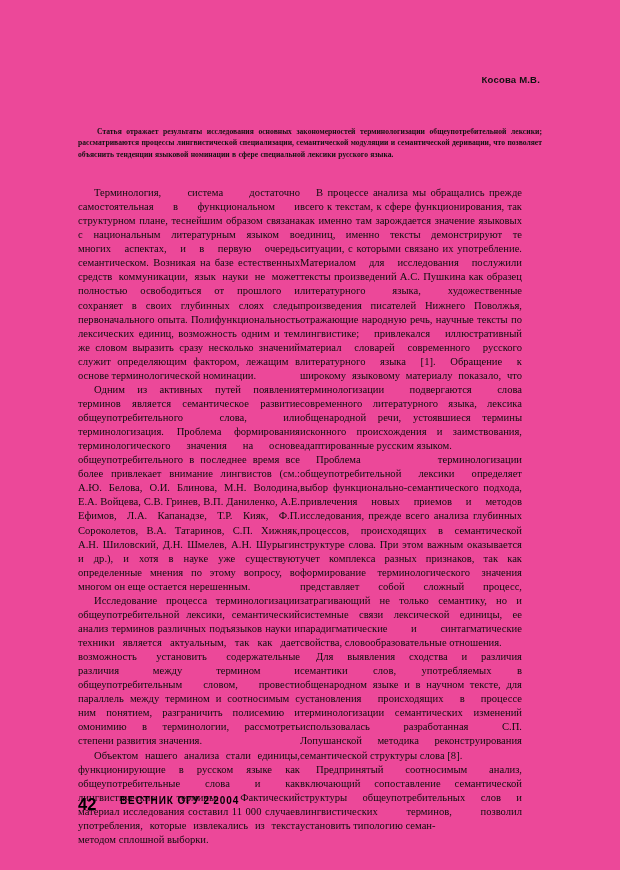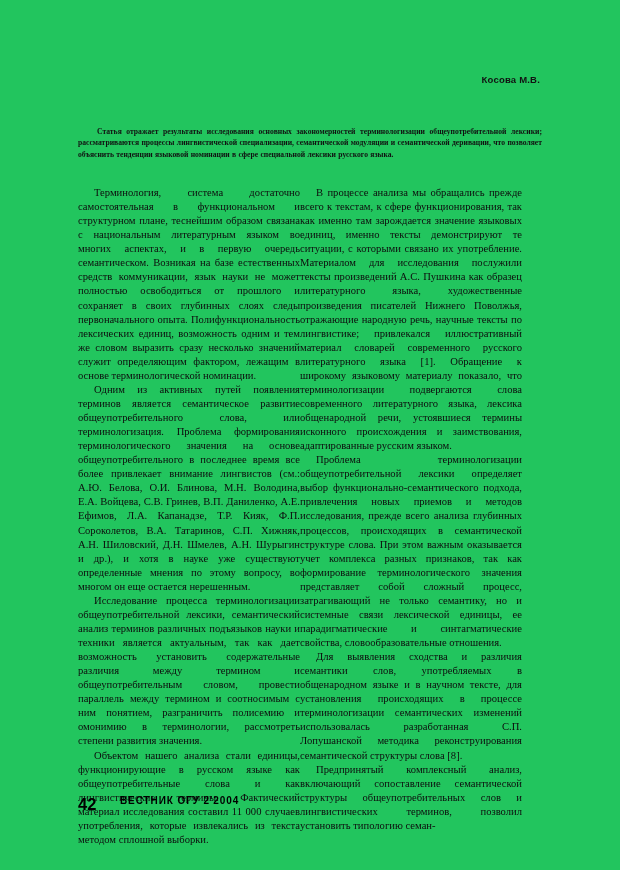--- a/index.html
+++ b/index.html
@@ -13,21 +13,21 @@
     position: relative;
     font-family: "Liberation Serif", "DejaVu Serif", serif;
     color: #0a0a0a;
     overflow: hidden;
   }
   .page {
     position: absolute;
     left: 0; top: 0;
     width: 620px;
     height: 870px;
-    background: #22c55e;
+    background: #ec4899;
   }
 
   
   .author-line {
     position: absolute;
     left: 78px;
     top: 74px;
     width: 462px;
     text-align: right;
     font-family: "Liberation Sans", "DejaVu Sans", sans-serif;
@@ -131,21 +131,21 @@
       <p>Терминология, система достаточно самостоятельная в функциональном и структурном плане, теснейшим образом связана с национальным литературным языком во многих аспектах, и в первую очередь семантическом. Возникая на базе естественных средств коммуникации, язык науки не может полностью освободиться от прошлого и сохраняет в своих глубинных слоях следы первоначального опыта. Полифункциональность лексических единиц, возможность одним и тем же словом выразить сразу несколько значений служит определяющим фактором, лежащим в основе терминологической номинации.</p>
       <p>Одним из активных путей появления терминов является семантическое развитие общеупотребительного слова, или терминологизация. Проблема формирования терминологического значения на основе общеупотребительного в последнее время все более привлекает внимание лингвистов (см.: А.Ю. Белова, О.И. Блинова, М.Н. Володина, Е.А. Войцева, С.В. Гринев, В.П. Даниленко, А.Е. Ефимов, Л.А. Капанадзе, Т.Р. Кияк, Ф.П. Сороколетов, В.А. Татаринов, С.П. Хижняк, А.Н. Шиловский, Д.Н. Шмелев, А.Н. Шурыгин и др.), и хотя в науке уже существуют определенные мнения по этому вопросу, во многом он еще остается нерешенным.</p>
       <p>Исследование процесса терминологизации общеупотребительной лексики, семантический анализ терминов различных подъязыков науки и техники является актуальным, так как дает возможность установить содержательные различия между термином и общеупотребительным словом, провести параллель между термином и соотносимым с ним понятием, разграничить полисемию и омонимию в терминологии, рассмотреть степени развития значения.</p>
       <p>Объектом нашего анализа стали единицы, функционирующие в русском языке как общеупотребительные слова и как лингвистические термины. Фактический материал исследования составил 11 000 случаев употребления, которые извлекались из текста методом сплошной выборки.</p>
     </div>
 
     <div class="col">
       <p>В процессе анализа мы обращались прежде всего к текстам, к сфере функционирования, так как именно там зарождается значение языковых единиц, именно тексты демонстрируют те ситуации, с которыми связано их употребление. Материалом для исследования послужили тексты произведений А.С. Пушкина как образец литературного языка, художественные произведения писателей Нижнего Поволжья, отражающие народную речь, научные тексты по лингвистике; привлекался иллюстративный материал словарей современного русского литературного языка [1]. Обращение к широкому языковому материалу показало, что терминологизации подвергаются слова современного литературного языка, лексика общенародной речи, устоявшиеся термины исконного происхождения и заимствования, адаптированные русским языком.</p>
       <p>Проблема терминологизации общеупотребительной лексики определяет выбор функционально-семантического подхода, привлечения новых приемов и методов исследования, прежде всего анализа глубинных процессов, происходящих в семантической структуре слова. При этом важным оказывается учет комплекса разных признаков, так как формирование терминологического значения представляет собой сложный процесс, затрагивающий не только семантику, но и системные связи лексической единицы, ее парадигматические и синтагматические свойства, словообразовательные отношения.</p>
       <p>Для выявления сходства и различия семантики слов, употребляемых в общенародном языке и в научном тексте, для установления происходящих в процессе терминологизации семантических изменений использовалась разработанная С.П. Лопушанской методика реконструирования семантической структуры слова [8].</p>
-      <p>Предпринятый комплексный анализ, включающий сопоставление семантической структуры общеупотребительных слов и лингвистических терминов, позволил установить типологию семан-</p>
+      <p>Предпринятый соотносимым анализ, включающий сопоставление семантической структуры общеупотребительных слов и лингвистических терминов, позволил установить типологию семан-</p>
     </div>
 
   </div>
 
   <div class="footer">
     <div class="folio">42</div>
     <div class="journal">ВЕСТНИК ОГУ 2'2004</div>
   </div>
 
 </div>

